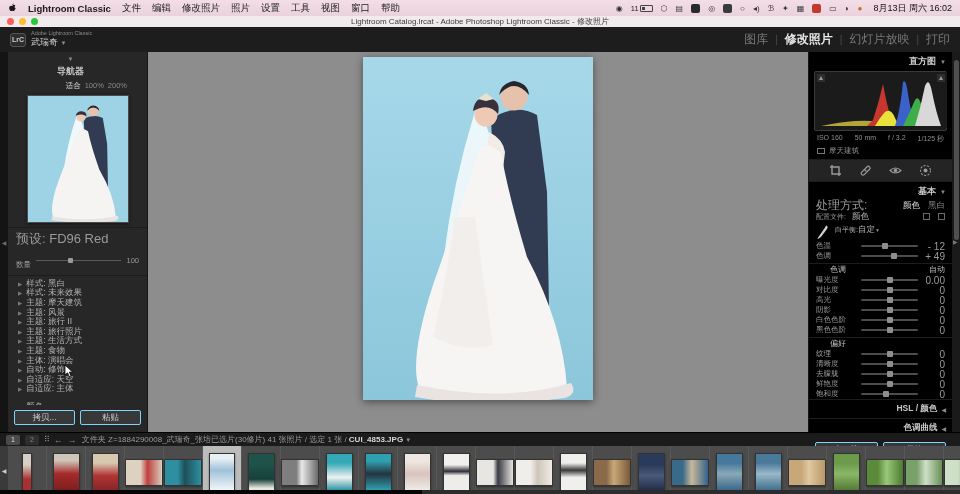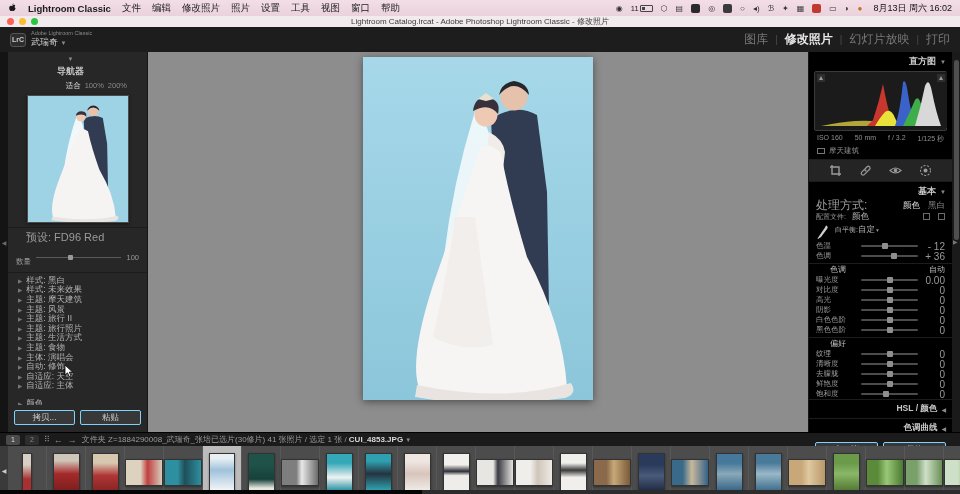--- a/index.html
+++ b/index.html
@@ -44,21 +44,21 @@
     display:flex; align-items:center; justify-content:center; }
 
   
   .lpanel { width:140px; background:#272727; display:flex; flex-direction:column; font-size:8.5px; color:#b2b2b2; border-right:1px solid #161616; }
   .navhead { display:flex; align-items:center; padding:4px 20px 2px 6px; gap:3px;flex-direction:column; }
   .navhead .tri { font-size:6px; color:#8a8a8a; }
   .navhead .nt { font-weight:bold; color:#c6c6c6; font-size:9px; }
   .navhead .zooms { margin-left:auto; display:flex; gap:4px; font-size:7.5px; color:#8a8a8a; }
   .navhead .zooms .zfit { color:#dedede; }
   .navprev { width:102px; height:128px; margin:2px auto 4px auto; border:1px solid #4a4a4a; background:#9fd0e2; box-shadow:0 1px 3px rgba(0,0,0,.5); }
-  .presetinfo { padding:2px 8px 0 18px; font-size:11px; color:#9a9a9a; border-top:1px solid #1c1c1c; }
+  .presetinfo { padding:2px 8px 0 8px; font-size:13px; color:#9a9a9a; border-top:1px solid #1c1c1c; }
   .amountrow { display:flex; align-items:center; gap:5px; padding:3px 8px 5px 8px; border-bottom:1px solid #1c1c1c; }
   .amountrow .alab { font-size:7.5px; color:#9a9a9a;margin-top:9px; }
   .amountrow .atrack { flex:1; height:1px; background:#5a5a5a; position:relative; }
   .amountrow .athumb { position:absolute; top:-2.5px; width:5px; height:5px; background:#9a9a9a; border-radius:1px; }
   .amountrow .aval { font-size:7.5px; color:#9a9a9a; }
   .plist { flex:1; overflow:hidden; padding:3px 0 0 10px; }
   .prow { display:flex; align-items:center; gap:4px; height:9.6px; white-space:nowrap; }
   .prow .tri { font-size:5.5px; color:#777; }
   .lbtns { display:flex; gap:5px; padding:5px 6px 7px 6px; }
   .lbtn { flex:1; height:15px; background:#383838; border:1px solid #7dd3fc; border-radius:2px;
@@ -435,21 +435,21 @@
         <span class="strack track-temp">
             <span class="sthumb" style="left:42%;"></span>
           </span>
         <span class="sval">- 12</span>
       </div>
       <div class="srow">
         <span class="slab">色调</span>
         <span class="strack track-tint">
             <span class="sthumb" style="left:58%;"></span>
           </span>
-        <span class="sval">+ 36</span>
+        <span class="sval">+ 49</span>
       </div>
       <div class="secrow">
         <span class="sname">色调</span>
         <span class="autob">自动</span>
       </div>
       <div class="srow">
           <span class="slab">曝光度</span>
           <span class="strack">
             <span class="sthumb" style="left:50%;"></span>
           </span>

